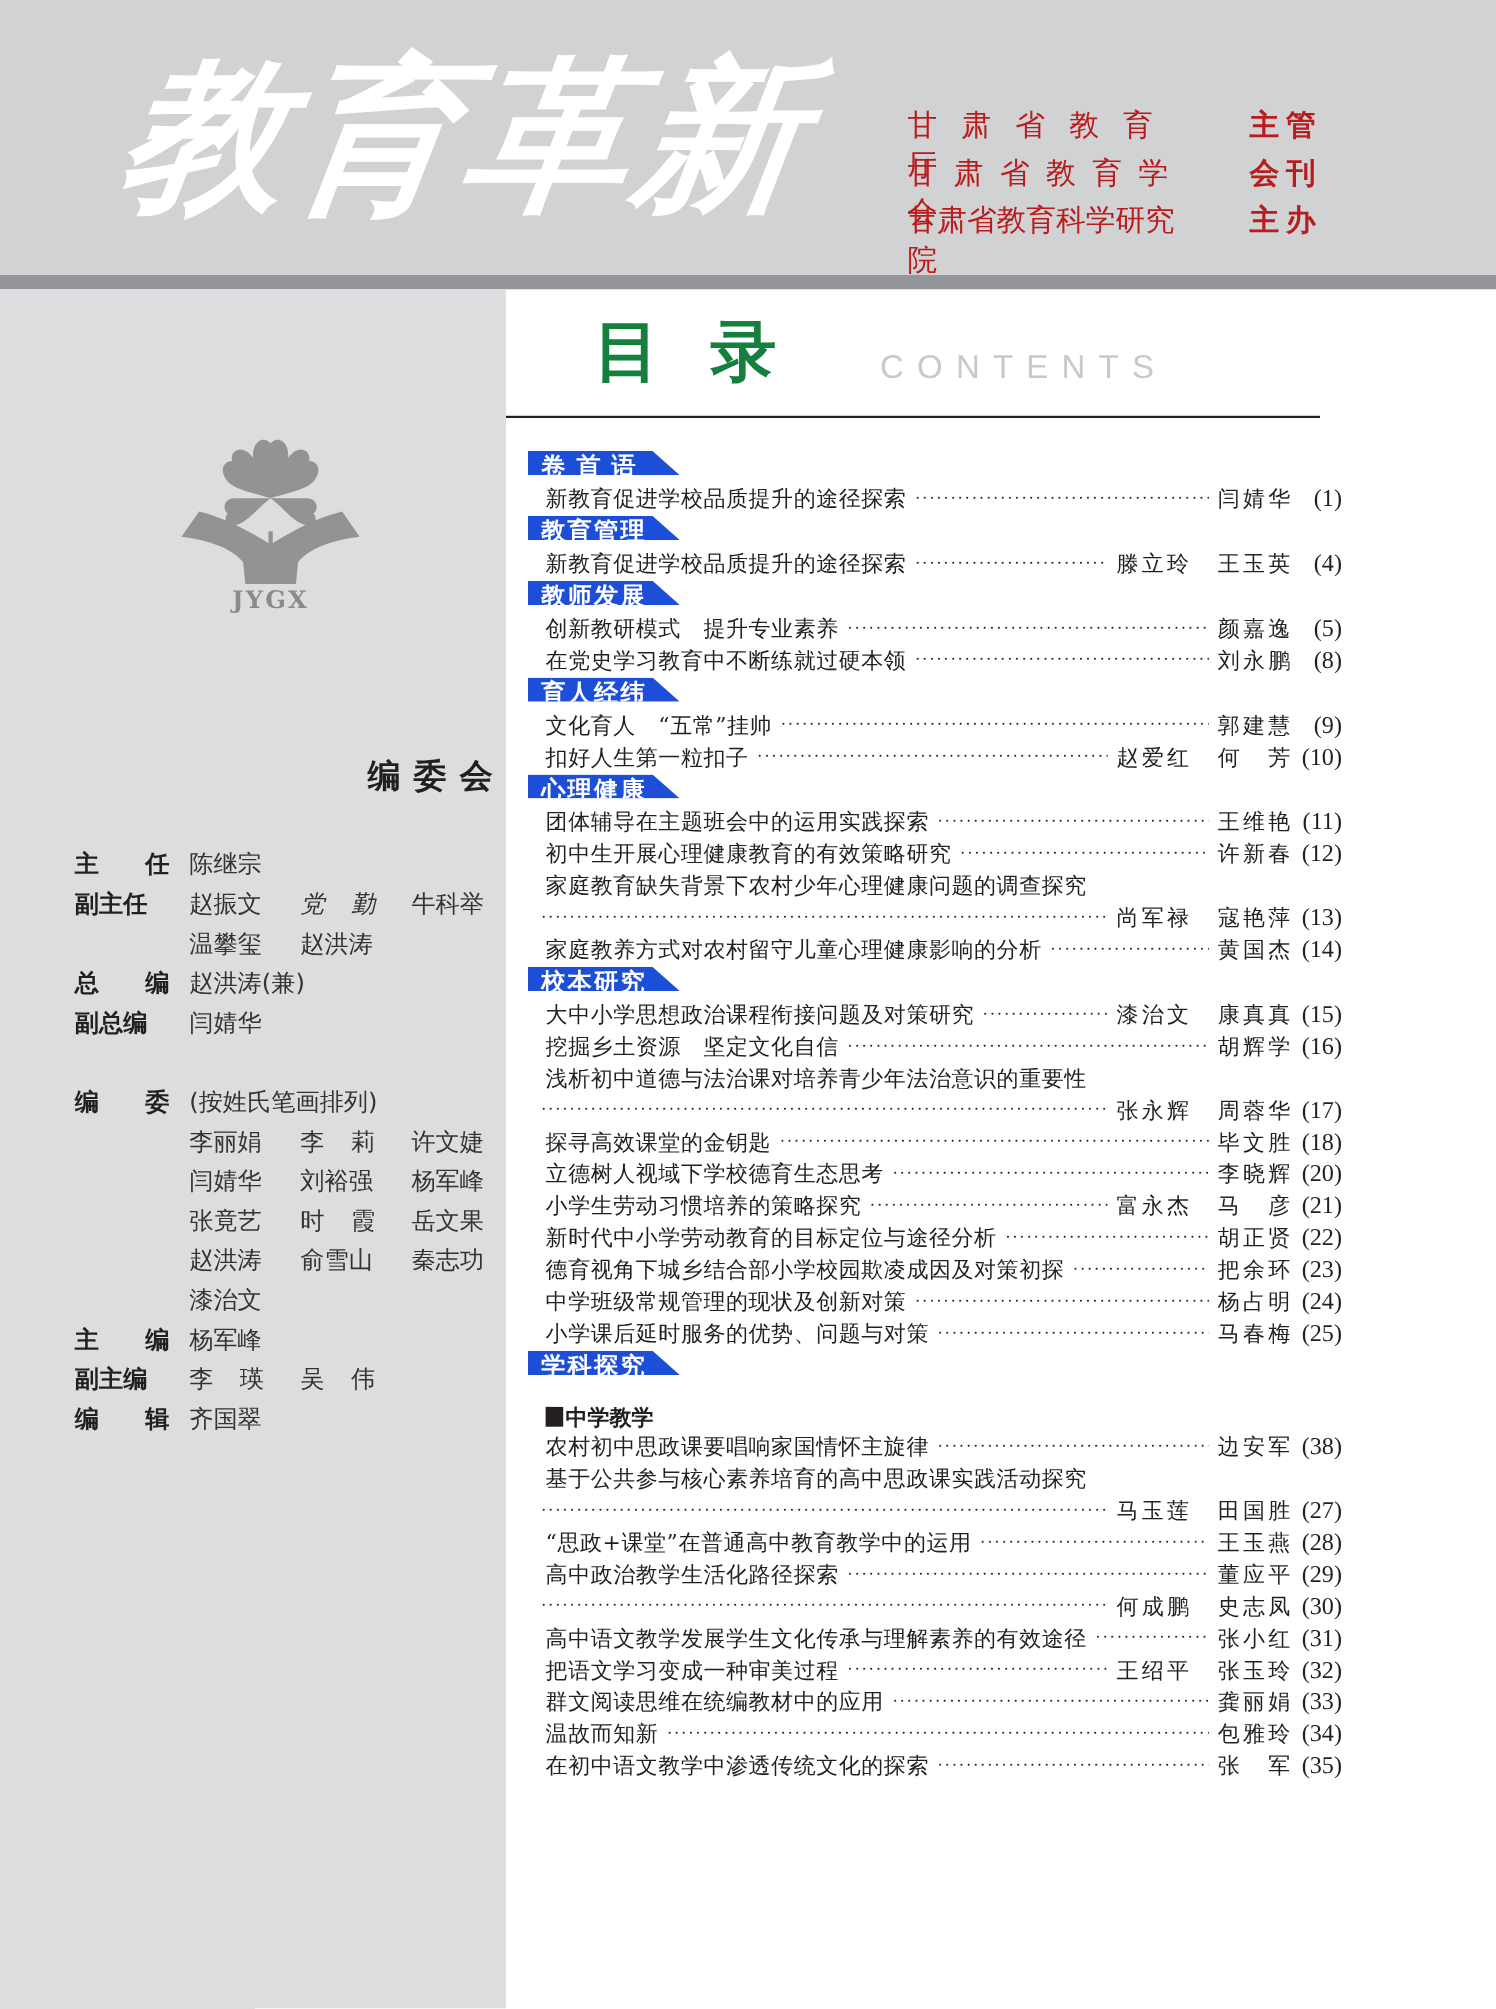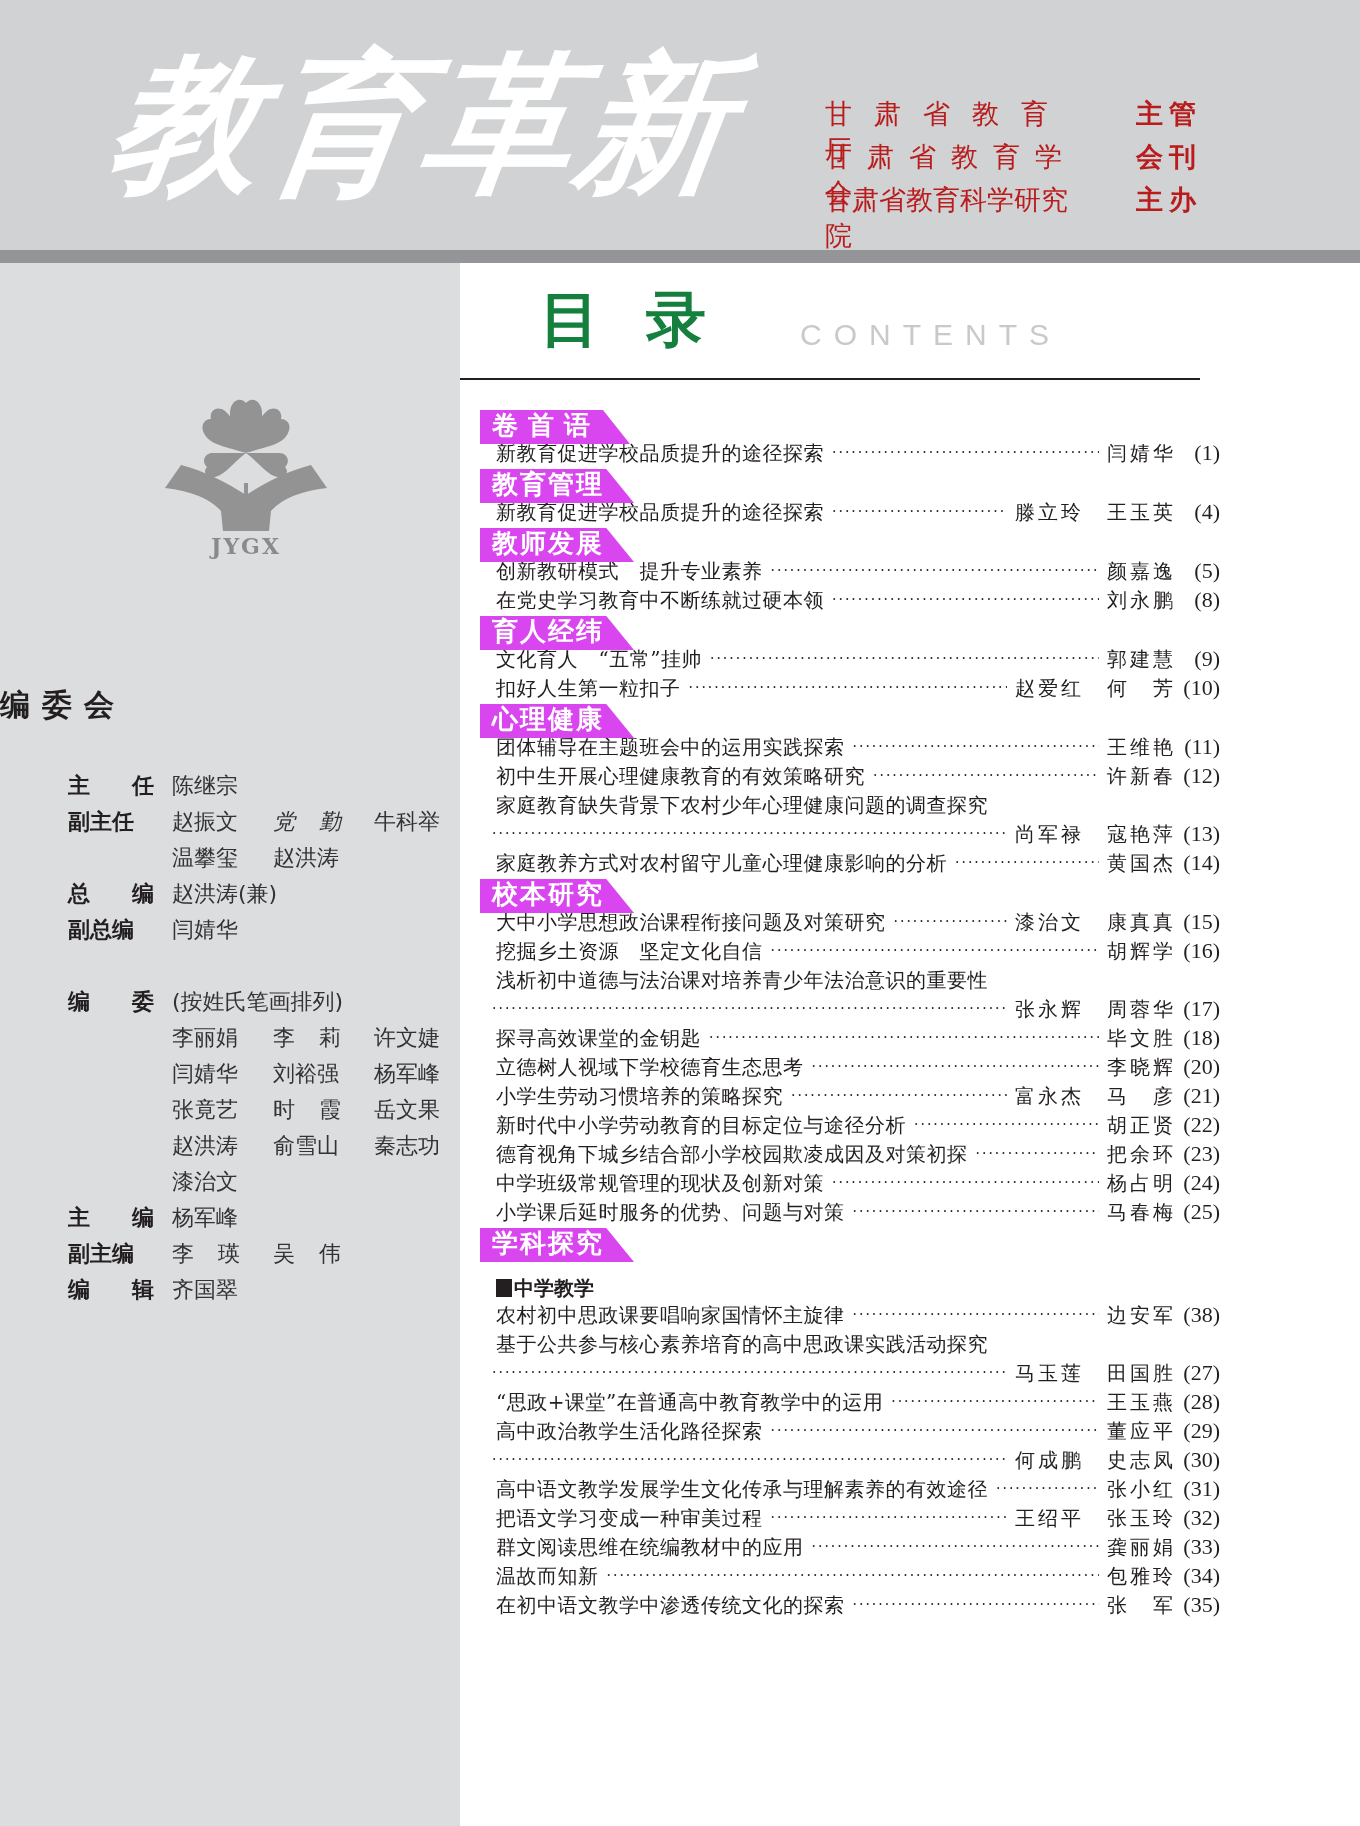--- a/index.html
+++ b/index.html
@@ -12,39 +12,39 @@
          font-weight:bold; color:#ffffff; letter-spacing:6px; line-height:190px; transform:skewX(-8deg); white-space:nowrap; }
   .publisher { position:absolute; left:825px; top:96px; }
   .pub-row { display:flex; height:43px; align-items:flex-start; font-family:"DejaVu Sans",sans-serif; font-size:27px; color:#b91c1c; }
   .pub-org { width:267px; display:flex; justify-content:space-between; }
   .pub-role { margin-left:44px; font-weight:bold; letter-spacing:6px; }
 
   .sidebar { position:absolute; left:0; top:263px; width:460px; height:1563px; background:#dcdddf; }
   .logo { position:absolute; left:165px; top:395px; width:162px; height:162px; }
   .logo-text { position:absolute; left:0; top:138px; width:162px; text-align:center; font-family:"DejaVu Serif",serif;
          font-size:22px; color:#8a8a8a; letter-spacing:2px; font-weight:bold; }
-  .board-title { position:absolute; left:0; top:685px; width:460px; text-align:left; padding-left:0; font-size:30px;
+  .board-title { position:absolute; left:0; top:685px; width:460px; text-align:right; padding-left:0; font-size:30px;
          font-weight:bold; letter-spacing:12px; color:#231f20; }
   .board { position:absolute; left:68px; top:768px; font-family:"DejaVu Sans",sans-serif; font-size:22px; color:#333; }
   .brow { display:flex; height:36px; align-items:center; }
   .brole { width:86px; font-weight:bold; color:#231f20; display:flex; justify-content:space-between; }
   .bnames { margin-left:18px; display:flex; }
   .bname-wrap { width:101px; }
   .bspacer { height:36px; }
 
   .contents-head { position:absolute; left:540px; top:280px; }
   .contents-title { font-family:"DejaVu Serif",serif; font-size:60px; font-weight:bold; letter-spacing:46px; color:#15803d; }
   .contents-en { position:absolute; left:260px; top:38px; font-family:"Liberation Sans",sans-serif; font-size:30px;
          letter-spacing:12px; color:#c8c9cb; white-space:nowrap; }
   .contents-rule { position:absolute; left:460px; top:378px; width:740px; height:2px; background:#231f20; }
 
   .toc { position:absolute; left:480px; top:410px; width:740px; font-family:"DejaVu Serif",serif; }
   .sect { position:relative; height:30px; margin-top:0; }
-  .sect-tag { display:inline-block; height:34px; background:#d946ef; color:#ffffff; font-family:"DejaVu Sans",sans-serif;
-         font-size:26px; line-height:30px; padding:0 30px 0 12px; clip-path:polygon(0 0, 82% 0, 100% 100%, 0 100%);
+  .sect-tag { display:inline-block; height:22px; background:#1d4ed8; color:#ffffff; font-family:"DejaVu Sans",sans-serif;
+         font-size:22px; line-height:30px; padding:0 30px 0 12px; clip-path:polygon(0 0, 82% 0, 100% 100%, 0 100%);
          letter-spacing:2px; font-weight:bold; }
   .sect-tag.spaced { letter-spacing:10px; }
   .entry { display:flex; align-items:baseline; height:29px; font-size:20px; color:#231f20; padding-left:16px; }
   .entry .t { white-space:nowrap; letter-spacing:0.5px; }
   .entry .dots { flex:1; overflow:hidden; white-space:nowrap; margin:0 8px; font-size:14px; letter-spacing:2px; color:#231f20;
          position:relative; top:-3px; }
   .entry .a { white-space:nowrap; font-size:20px; letter-spacing:3px; }
   .entry .p { white-space:nowrap; width:44px; text-align:right; font-family:"Liberation Serif",serif; font-size:22px; }
   .entry.cont { padding-left:12px; }
   .subhead { display:flex; align-items:center; height:28px; padding-left:16px; font-family:"DejaVu Sans",sans-serif;

